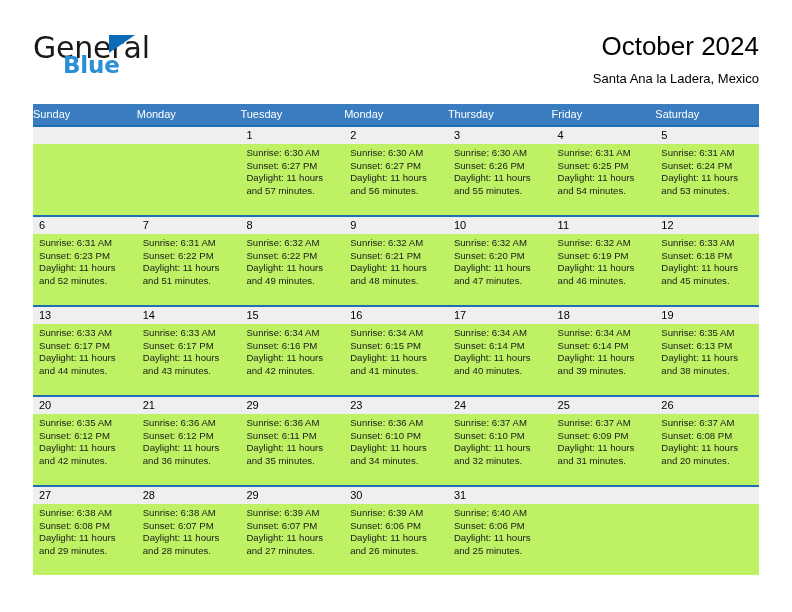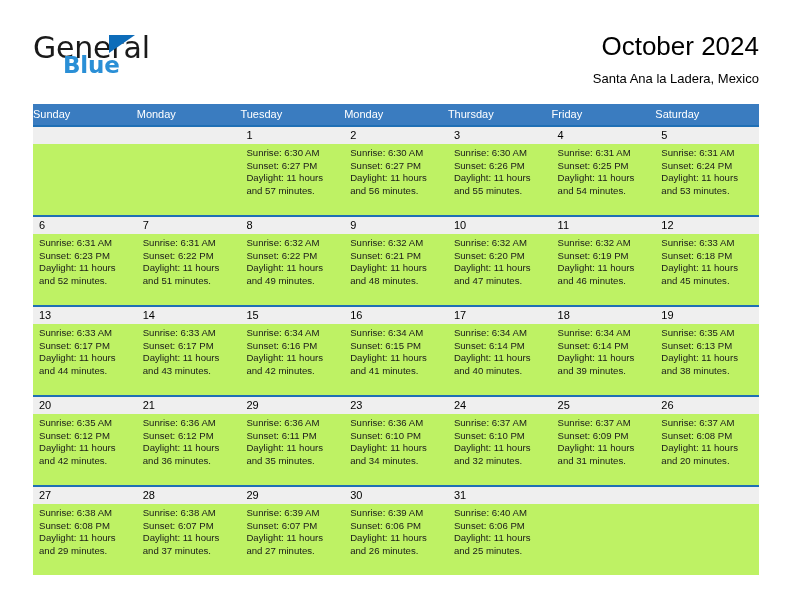--- a/index.html
+++ b/index.html
@@ -414,21 +414,21 @@
             <div class="cell-body">
               <div>Sunrise: 6:38 AM</div>
               <div>Sunset: 6:08 PM</div>
               <div>Daylight: 11 hours</div>
               <div>and 29 minutes.</div>
             </div>
             <div class="cell-body">
               <div>Sunrise: 6:38 AM</div>
               <div>Sunset: 6:07 PM</div>
               <div>Daylight: 11 hours</div>
-              <div>and 37 minutes.</div>
+              <div>and 28 minutes.</div>
             </div>
             <div class="cell-body">
               <div>Sunrise: 6:39 AM</div>
               <div>Sunset: 6:07 PM</div>
               <div>Daylight: 11 hours</div>
               <div>and 27 minutes.</div>
             </div>
             <div class="cell-body">
               <div>Sunrise: 6:39 AM</div>
               <div>Sunset: 6:06 PM</div>

